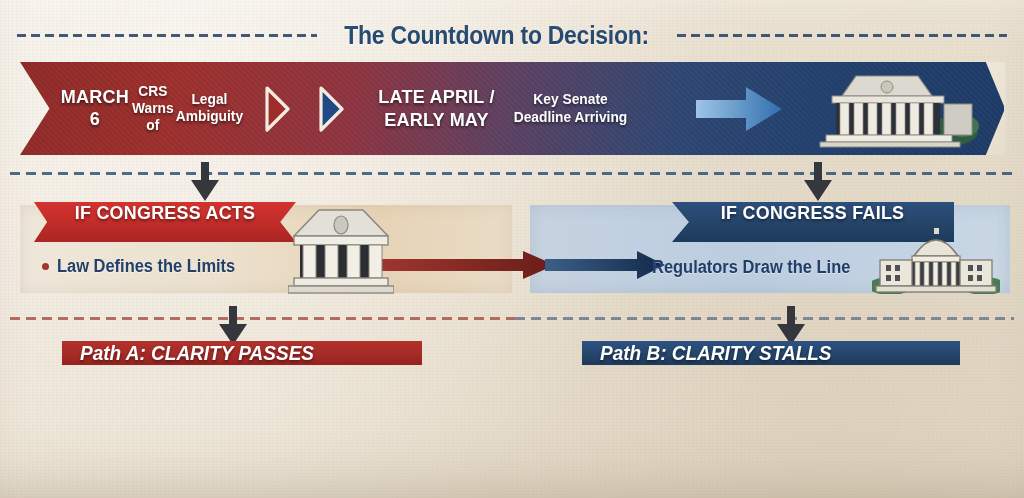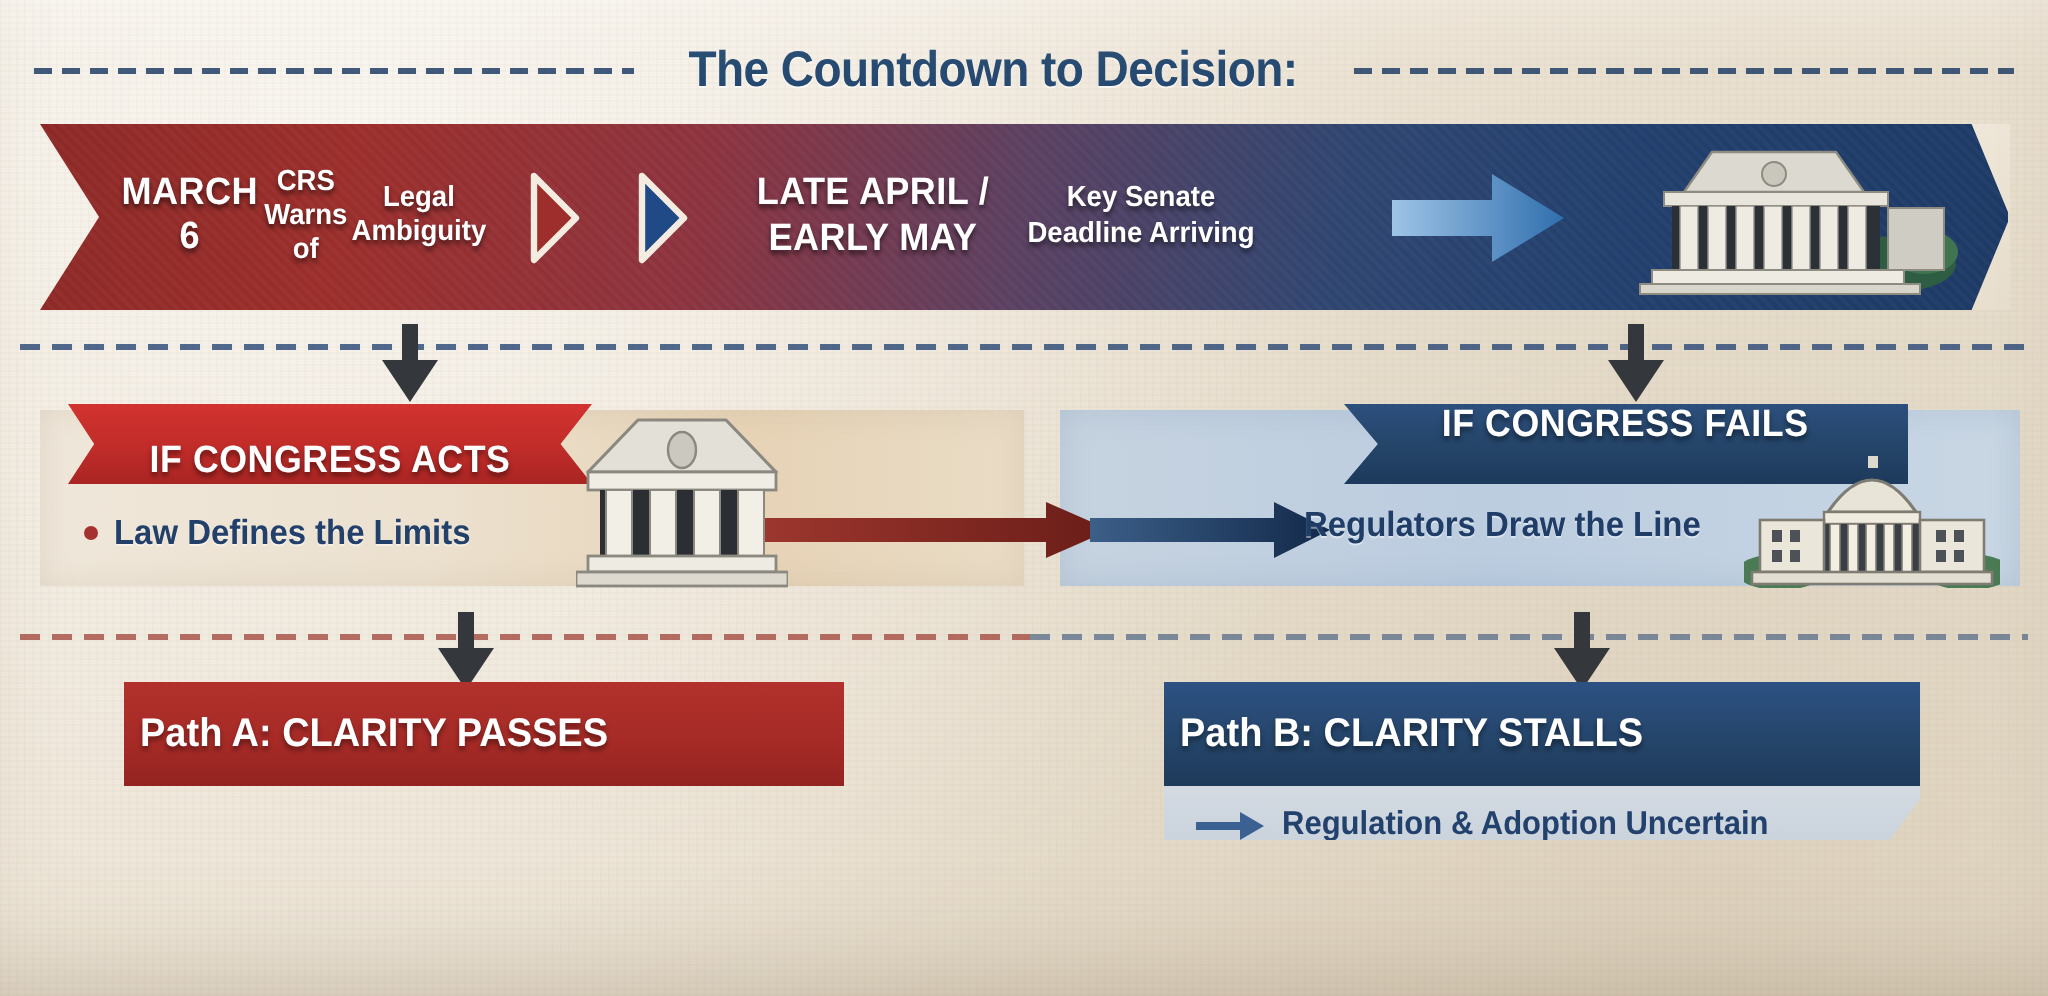--- a/index.html
+++ b/index.html
@@ -75,39 +75,39 @@
     box-shadow:inset 0 0 16px rgba(160,140,110,.18);}
   #panel-right{left:530px;top:205px;width:480px;height:88px;
     background:linear-gradient(90deg,#c6d3e0 0%,#bccde0 45%,#c9d7e4 100%);
     box-shadow:inset 0 0 16px rgba(90,115,150,.18);}
 
   
   #ribbon-left{left:34px;top:202px;width:262px;height:40px;
     background:linear-gradient(180deg,#d2332f 0%,#c02c29 55%,#a92523 100%);
     clip-path:polygon(0 0, 100% 0, 94% 50%, 100% 100%, 0 100%, 5% 50%);
     box-shadow:0 3px 6px rgba(110,40,35,.35);
-    display:flex;align-items:flex-end;justify-content:center;}
+    display:flex;align-items:flex-start;justify-content:center;}
   #ribbon-left-label{color:#fff;font-size:19px;font-weight:bold;letter-spacing:.3px;transform:scaleX(.94);
     text-shadow:0 2px 3px rgba(0,0,0,.45);}
   #bullet-left{left:42px;top:253px;width:300px;height:26px;display:flex;align-items:center;gap:8px;}
   .dot{width:7px;height:7px;border-radius:50%;background:#a5322e;flex:0 0 auto;}
   #bullet-left-label{color:#23406b;font-size:17.5px;font-weight:bold;transform:scaleX(.94);transform-origin:left;
     white-space:nowrap;text-shadow:0 1px 0 rgba(255,255,255,.5);}
   #courthouse-left{left:288px;top:206px;width:106px;height:88px;}
   #arrow-mid-red{left:355px;top:250px;width:200px;height:30px;}
 
   
   #ribbon-right{left:672px;top:202px;width:282px;height:40px;
     background:linear-gradient(180deg,#2c4f7c 0%,#244468 55%,#1d3a5c 100%);
     clip-path:polygon(0 0, 100% 0, 100% 100%, 0 100%, 6% 50%);
     box-shadow:0 3px 6px rgba(25,45,75,.4);
     display:flex;justify-content:center;}
   #ribbon-right-label{color:#fff;font-size:19px;font-weight:bold;letter-spacing:.3px;transform:scaleX(.94);
     text-shadow:0 2px 3px rgba(0,0,0,.45);}
-  #bullet-right{left:652px;top:252px;width:230px;height:26px;display:flex;align-items:flex-start;}
+  #bullet-right{left:652px;top:252px;width:230px;height:26px;display:flex;align-items:flex-end;}
   #bullet-right-label{color:#1f3d66;font-size:17.5px;font-weight:bold;transform:scaleX(.94);transform-origin:left;
     white-space:nowrap;text-shadow:0 1px 0 rgba(255,255,255,.45);}
   #arrow-mid-blue{left:545px;top:250px;width:120px;height:30px;}
   #capitol-right{left:872px;top:222px;width:128px;height:72px;}
 
   
   #divider2a{left:10px;top:317px;width:505px;height:3px;
     background-image:linear-gradient(to right,#a8564a 0 10px, rgba(0,0,0,0) 10px 16px);
     background-size:16px 3px;background-repeat:repeat-x;opacity:.85;}
   #divider2b{left:515px;top:317px;width:499px;height:3px;
@@ -115,21 +115,21 @@
     background-size:16px 3px;background-repeat:repeat-x;opacity:.85;}
   #arrow-left-2{left:218px;top:306px;}
   #arrow-right-2{left:776px;top:306px;}
 
   
   .card{box-shadow:0 6px 11px rgba(100,80,55,.32);}
   #card-a{left:62px;top:341px;width:360px;height:79px;
     clip-path:polygon(0 0, 100% 0, 100% 74%, 96% 100%, 0 100%);}
   #card-b{left:582px;top:341px;width:378px;height:79px;
     clip-path:polygon(0 0, 100% 0, 100% 74%, 96% 100%, 0 100%);}
-  .card-head{height:52px;display:flex;align-items:center;padding-left:8px;}
+  .card-head{height:24px;display:flex;align-items:center;padding-left:18px;font-style:italic;}
   .card-head-label{color:#fff;font-size:20px;font-weight:bold;transform:scaleX(.95);transform-origin:left;
     white-space:nowrap;text-shadow:0 2px 3px rgba(0,0,0,.4);}
   .card-body{height:39px;display:flex;align-items:center;gap:9px;padding-left:16px;}
   .card-body-text{font-size:16.5px;font-weight:bold;transform:scaleX(.94);transform-origin:left;white-space:nowrap;}
   #card-a .card-head{background:linear-gradient(180deg,#b2312c 0%,#a52a26 60%,#932320 100%);}
   #card-a .card-body{background:linear-gradient(180deg,#f5efe2 0%,#eee6d6 100%);}
   #card-b .card-head{background:linear-gradient(180deg,#2d5283 0%,#244468 60%,#1e3a5b 100%);}
   #card-b .card-body{background:linear-gradient(180deg,#d3dae2 0%,#c7d0da 100%);}
   #card-a-text-1{color:#9c2b27;}
   #card-a-text-2{color:#23406b;}
@@ -312,21 +312,15 @@
 <div class="layer card" id="card-a">
   <div class="card-head">
     <span class="card-head-label">Path A: CLARITY PASSES</span>
   </div>
 </div>
 
 <div class="layer card" id="card-b">
   <div class="card-head">
     <span class="card-head-label">Path B: CLARITY STALLS</span>
   </div>
-  <div class="card-body">
-    <svg class="minarrow" viewBox="0 0 34 14">
-      <polygon points="0,5 22,5 22,0 34,7 22,14 22,9 0,9" fill="#3a6191"></polygon>
-    </svg>
-    <span class="card-body-text" id="card-b-text">Regulation &amp; Adoption Uncertain</span>
-  </div>
 </div>
 
 <div id="vignette"></div>
 
 </body></html>

